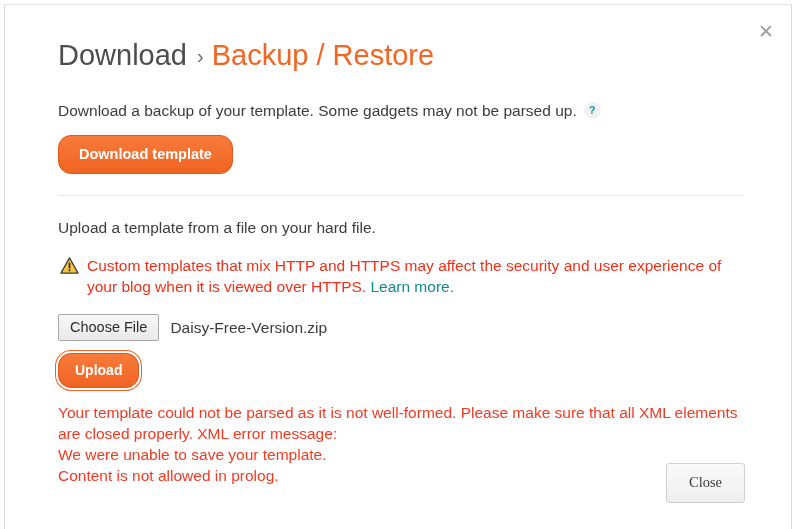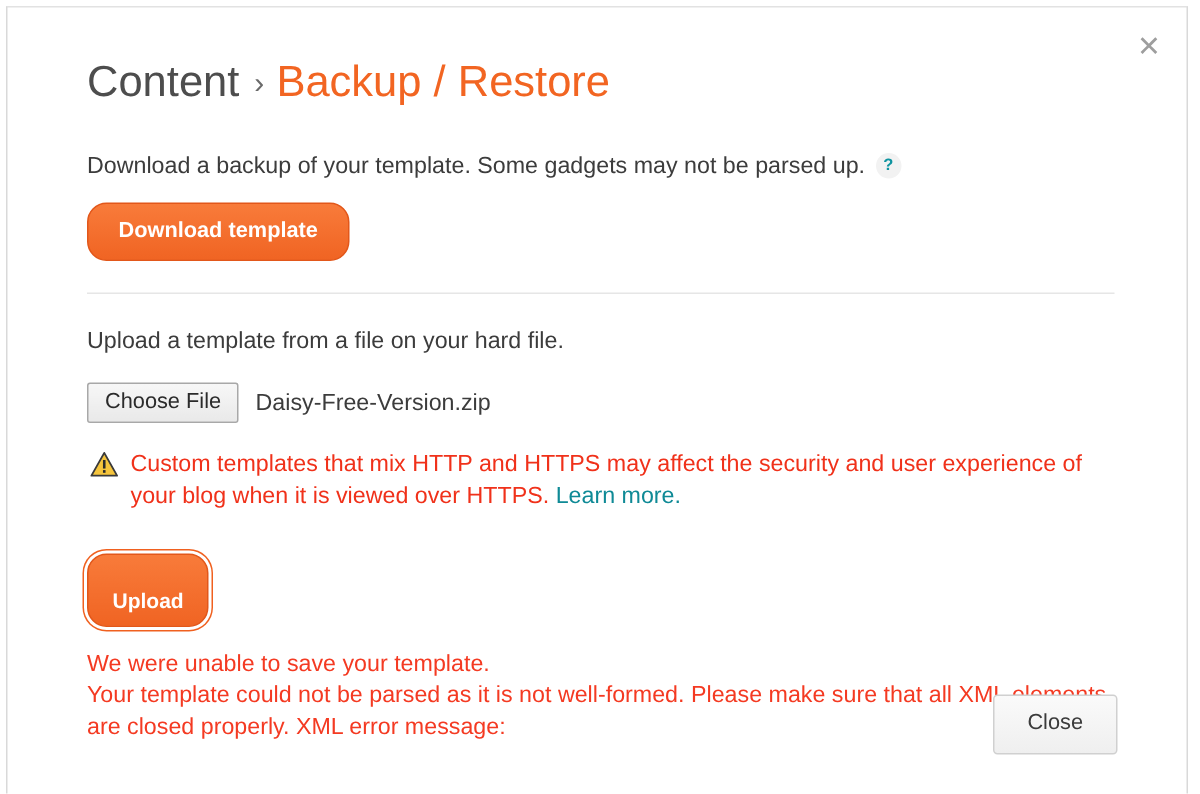--- a/index.html
+++ b/index.html
@@ -113,22 +113,22 @@
     box-sizing: border-box;
   }
 
   #download-template-button {
     padding: 10px 20px 11px 20px;
     font-size: 14.5px;
   }
 
   
   #upload-button {
-    margin-top: 28px;
-    padding: 22px 16px 9px 16px;
+    margin-top: 12px;
+    padding: 8px 16px 9px 16px;
     box-shadow: 0 0 0 2px #ffffff, 0 0 0 3px #f0601f;
   }
 
   
   hr.divider {
     border: 0;
     border-top: 1px solid #e6e6e6;
     margin: 21px 0 0 0;
   }
 
@@ -198,71 +198,72 @@
   #close-button {
     background: #f4f4f4;
     background-image: linear-gradient(to bottom, #fafafa 0%, #efefef 100%);
     border: 1px solid #d0d0d0;
     border-radius: 3px;
     padding: 10px 22px 11px 22px;
     font-size: 14.5px;
     line-height: 17px;
     color: #3b3b3b;
     cursor: pointer;
-    font-family: Liberation Sans, sans-serif;
+    font-family: Liberation Serif, serif;
     text-align: right;
   }
 </style>
 </head>
 <body>
 
 <div id="dialog">
 
   <div id="close-x">✕</div>
 
   <div class="inner">
 
     
     <div id="title-row">
-      <span class="crumb-root">Content</span><span class="crumb-sep">›</span><span class="crumb-current">Backup / Restore</span>
+      <span class="crumb-root">Download</span><span class="crumb-sep">›</span><span class="crumb-current">Backup / Restore</span>
     </div>
 
     
     <div class="body-text">
       <span>Download a backup of your template. Some gadgets may not be parsed up.</span><span class="help-icon">?</span>
     </div>
 
     <div class="btn-orange" id="download-template-button">Download template</div>
 
     <hr class="divider">
 
     
     <div class="body-text upload-line">Upload a template from a file on your hard file.</div>
 
-    <div id="file-row">
-      <button id="choose-file-button">Choose File</button>
-      <span id="selected-file-name">Daisy-Free-Version.zip</span>
-    </div>
-
-    
     <div id="security-warning">
       <svg id="warning-icon" viewBox="0 0 20 20">
         <polygon points="10,2 19,18 1,18" fill="#f5c43c" stroke="#3a3a3a" stroke-width="1.3" stroke-linejoin="round"></polygon>
         <rect x="9.1" y="7" width="1.8" height="6" fill="#2b2b2b"></rect>
         <rect x="9.1" y="14.1" width="1.8" height="1.9" fill="#2b2b2b"></rect>
       </svg>
       <div class="warn-text"><span>Custom templates that mix HTTP and HTTPS may affect the security and user experience of your blog when it is viewed over HTTPS. </span><a class="learn-more" href="#">Learn more.</a></div>
     </div>
 
+    
+    <div id="file-row">
+      <button id="choose-file-button">Choose File</button>
+      <span id="selected-file-name">Daisy-Free-Version.zip</span>
+    </div>
+
     <div class="btn-orange" id="upload-button">Upload</div>
 
     
     <div id="error-block">
+      <span class="err-line">Your template could not be parsed as it is not well-formed. Please make sure that all XML elements are closed properly. XML error message:</span>
       <span class="err-line">We were unable to save your template.</span>
-      <span class="err-line">Your template could not be parsed as it is not well-formed. Please make sure that all XML elements are closed properly. XML error message:</span>
+      <span class="err-line">Content is not allowed in prolog.</span>
     </div>
 
   </div>
 
   <div id="dialog-footer">
     <button id="close-button">Close</button>
   </div>
 
 </div>
 

